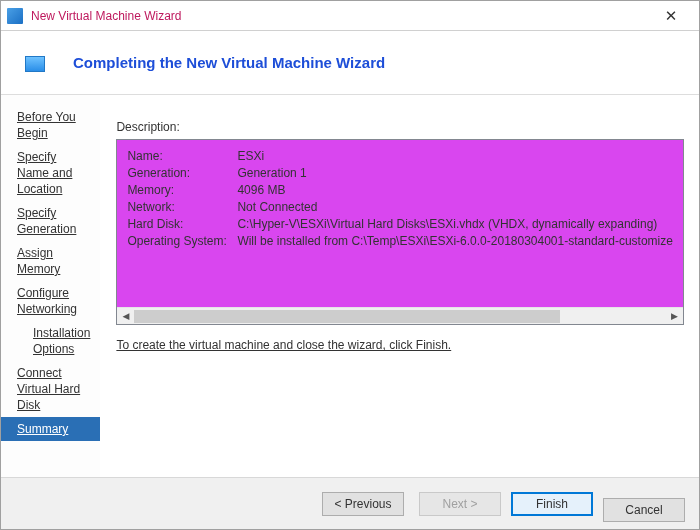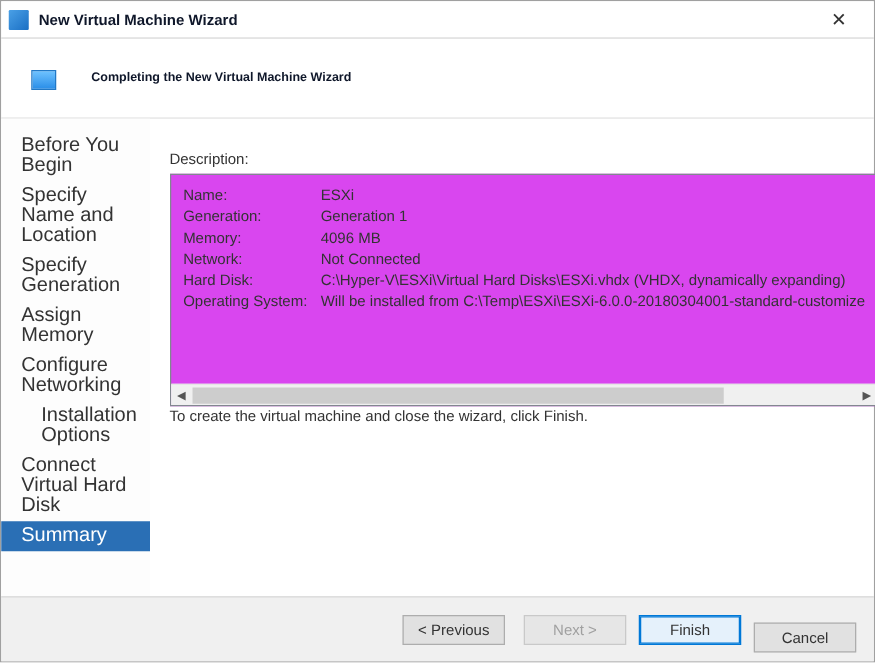--- a/index.html
+++ b/index.html
@@ -1,41 +1,41 @@
 <!DOCTYPE html>
 <html><head>
   <meta charset="utf-8">
   <style>
     * { box-sizing: border-box; margin: 0; padding: 0; }
     body { width: 700px; height: 530px; font-family: "Segoe UI", Tahoma, sans-serif; font-size: 12px; background: #f0f0f0; overflow: hidden; }
     .window { width: 700px; height: 530px; background: #fff; border: 1px solid #a0a0a0; display: flex; flex-direction: column; }
     .titlebar { height: 30px; background: #fff; border-bottom: 1px solid #d0d0d0; display: flex; align-items: center; padding: 0 6px; }
     .titlebar .icon-box { width: 16px; height: 16px; background: linear-gradient(135deg,#4aa0e6,#1a6fc4); margin-right: 8px; border-radius: 1px; }
-    .titlebar .title { flex: 1; color: #0f172a; font-size: 12px; font-weight: bold; }
+    .titlebar .title { flex: 1; color: #be185d; font-size: 12px; }
     .titlebar .close { width: 44px; height: 28px; display: flex; align-items: center; justify-content: center; font-size: 15px; color: #333; }
     .banner { height: 64px; background: #fff; border-bottom: 1px solid #ddd; display: flex; align-items: center; padding: 0 18px 0 24px; }
     .banner .bicon { width: 20px; height: 16px; background: linear-gradient(#6ec2ff,#2a8ee8); border: 1px solid #2178c6; margin-right: 28px; margin-top: 2px; }
-    .banner h1 { font-size: 10px; font-weight: 600; color: #0f172a; }
+    .banner h1 { font-size: 15px; font-weight: 600; color: #1d4ed8; }
     .body { flex: 1; display: flex; background: #fff; min-height: 0; }
     .sidebar { width: 174px; background: #fdfdfd; border-right: 0; padding-top: 10px; }
-    .sidebar .item { padding: 4px 10px 4px 16px; color: #333; font-size: 16px; cursor: pointer; line-height: 16px; }
+    .sidebar .item { padding: 4px 10px 4px 16px; color: #333; font-size: 12px; cursor: pointer; line-height: 16px; text-decoration: underline; }
     .sidebar .item.sub { padding-left: 32px; }
     .sidebar .item.selected { background: #2a6fb5; color: #fff; }
     .main { flex: 1; padding: 14px 16px 10px 16px; display: flex; flex-direction: column; min-height: 0; }
     .main p { color: #333; line-height: 1.35; }
     .desc-label { margin-top: 10px; margin-bottom: 4px; }
     .desc-box { border: 1px solid #828790; background: #d946ef; height: 186px; position: relative; display: flex; flex-direction: column; }
     .desc-inner { flex: 1; overflow: hidden; padding: 8px 10px 4px 10px; }
     .kv { display: flex; font-size: 12px; color: #333; line-height: 17px; white-space: nowrap; }
     .kv .k { width: 110px; flex-shrink: 0; }
     .hscroll { height: 17px; background: #f0f0f0; display: flex; align-items: stretch; border-top: 1px solid #e5e5e5; }
     .hscroll .arrow { width: 17px; background: #f0f0f0; display: flex; align-items: center; justify-content: center; color: #555; font-size: 9px; }
     .hscroll .track { flex: 1; background: #f0f0f0; position: relative; }
     .hscroll .thumb { position: absolute; left: 0; top: 2px; height: 13px; width: 80%; background: #cdcdcd; border-radius: 0; }
-    .hint { margin-top: 0; }
+    .hint { margin-top: 12px; text-decoration: underline; }
     .footer { height: 52px; background: #f0f0f0; border-top: 1px solid #d8d8d8; display: flex; align-items: center; justify-content: flex-end; padding: 0 14px; gap: 10px; }
     .btn { min-width: 82px; height: 24px; background: #e1e1e1; border: 1px solid #adadad; color: #333; font-size: 12px; display: flex; align-items: center; justify-content: center; padding: 0 10px; cursor: pointer; }
     .btn.default { background: #e5f1fb; border: 1px solid #0078d7; box-shadow: inset 0 0 0 1px #0078d7; }
     .btn.disabled { color: #a0a0a0; background: #e6e6e6; border: 1px solid #c9c9c9; cursor: default; }
     .gapL { margin-left: 0; margin-top: 12px; }
     .group { display: flex; gap: 16px; }
     .group .btn { margin-left: -1px; }
     .group .btn:first-child { margin-left: 0; }
   </style>
 </head>

